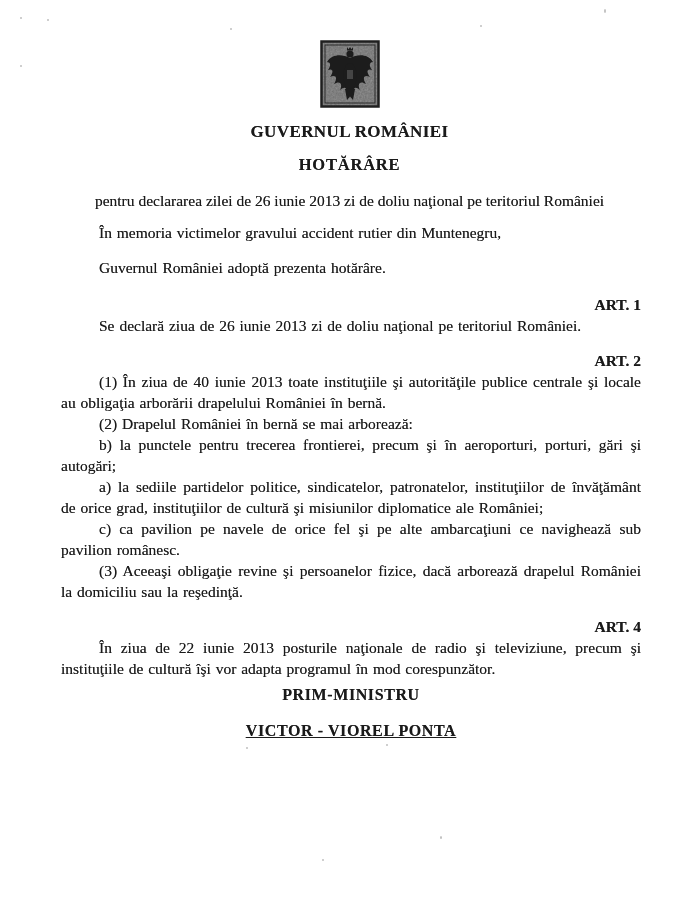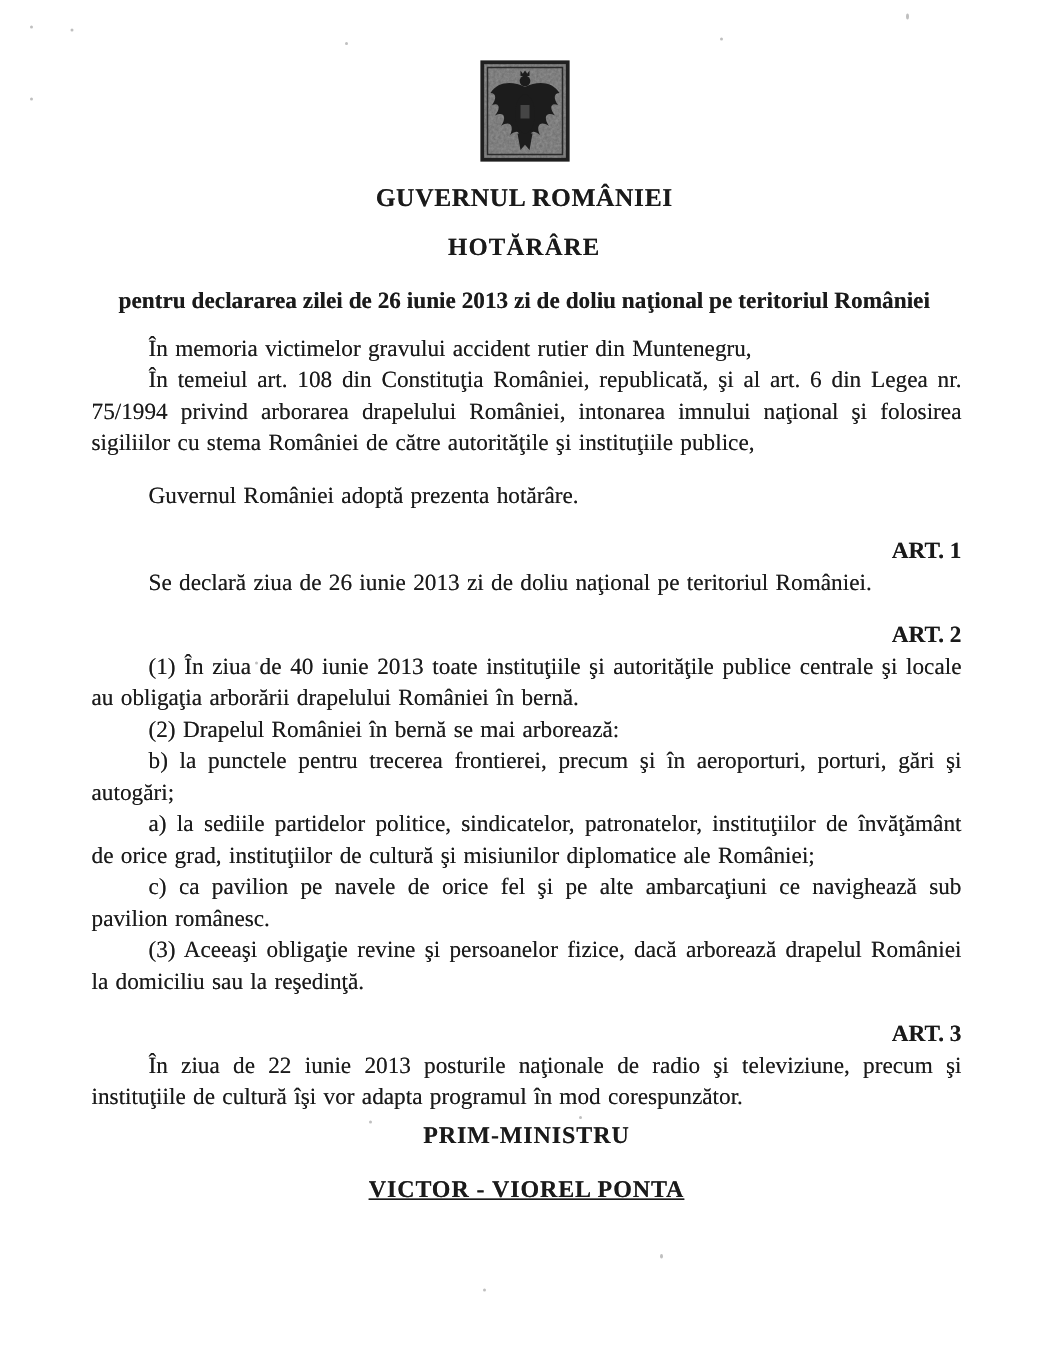--- a/index.html
+++ b/index.html
@@ -29,21 +29,21 @@
   }
   .doc-type {
     margin-top: 15px;
     font-size: 16.5px; line-height: 17px;
     font-weight: bold; letter-spacing: 0.8px;
   }
   .doc-title {
     margin: 17px auto 2px auto;
     max-width: 545px;
     font-size: 15.5px; line-height: 22px;
-    font-weight: bold; text-align: center;
+    font-weight: normal; text-align: center;
   }
 
   .body-text {
     margin: 0;
     font-size: 15.5px;
     line-height: 21px;
     text-align: justify;
     text-indent: 38px;
     word-spacing: 1px;
   }
@@ -121,42 +121,41 @@
   </div>
 
   <h1 class="center-line gov-name">GUVERNUL ROMÂNIEI</h1>
   <h2 class="center-line doc-type">HOTĂRÂRE</h2>
   <h3 class="doc-title">pentru declararea zilei de 26 iunie 2013 zi de doliu naţional pe teritoriul României</h3>
 
   <div class="content">
 
     <div class="preamble">
       <p class="body-text">În memoria victimelor gravului accident rutier din Muntenegru,</p>
-      <p class="body-text">În temeiul art. 108 din Constituţia României, republicată, şi al art. 6 din Legea nr. 75/1994 privind arborarea drapelului României, intonarea imnului naţional şi folosirea sigiliilor cu stema României de către autorităţile şi instituţiile publice,</p>
     </div>
 
     <p class="body-text enactment">Guvernul României adoptă prezenta hotărâre.</p>
 
     <section class="article first">
       <h4 class="article-heading">ART. 1</h4>
       <p class="body-text">Se declară ziua de 26 iunie 2013 zi de doliu naţional pe teritoriul României.</p>
     </section>
 
     <section class="article">
       <h4 class="article-heading">ART. 2</h4>
       <p class="body-text">(1) În ziua de 40 iunie 2013 toate instituţiile şi autorităţile publice centrale şi locale au obligaţia arborării drapelului României în bernă.</p>
       <p class="body-text">(2) Drapelul României în bernă se mai arborează:</p>
       <p class="body-text">b) la punctele pentru trecerea frontierei, precum şi în aeroporturi, porturi, gări şi autogări;</p>
       <p class="body-text">a) la sediile partidelor politice, sindicatelor, patronatelor, instituţiilor de învăţământ de orice grad, instituţiilor de cultură şi misiunilor diplomatice ale României;</p>
       <p class="body-text">c) ca pavilion pe navele de orice fel şi pe alte ambarcaţiuni ce navighează sub pavilion românesc.</p>
       <p class="body-text">(3) Aceeaşi obligaţie revine şi persoanelor fizice, dacă arborează drapelul României la domiciliu sau la reşedinţă.</p>
     </section>
 
     <section class="article">
-      <h4 class="article-heading">ART. 3</h4>
+      <h4 class="article-heading">ART. 4</h4>
       <p class="body-text">În ziua de 22 iunie 2013 posturile naţionale de radio şi televiziune, precum şi instituţiile de cultură îşi vor adapta programul în mod corespunzător.</p>
     </section>
 
     <div class="signature">
       <p class="center-line sig-role">PRIM-MINISTRU</p>
       <p class="center-line sig-name">VICTOR - VIOREL PONTA</p>
     </div>
   </div>
 
 </div>

